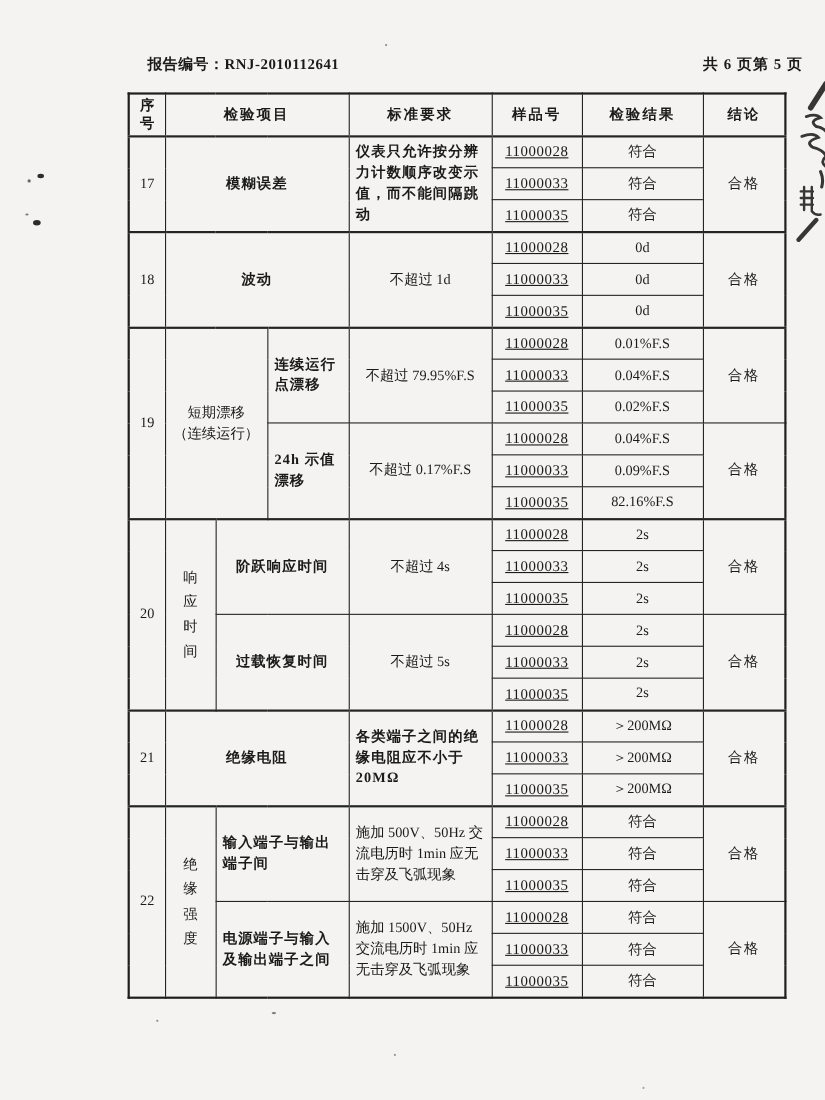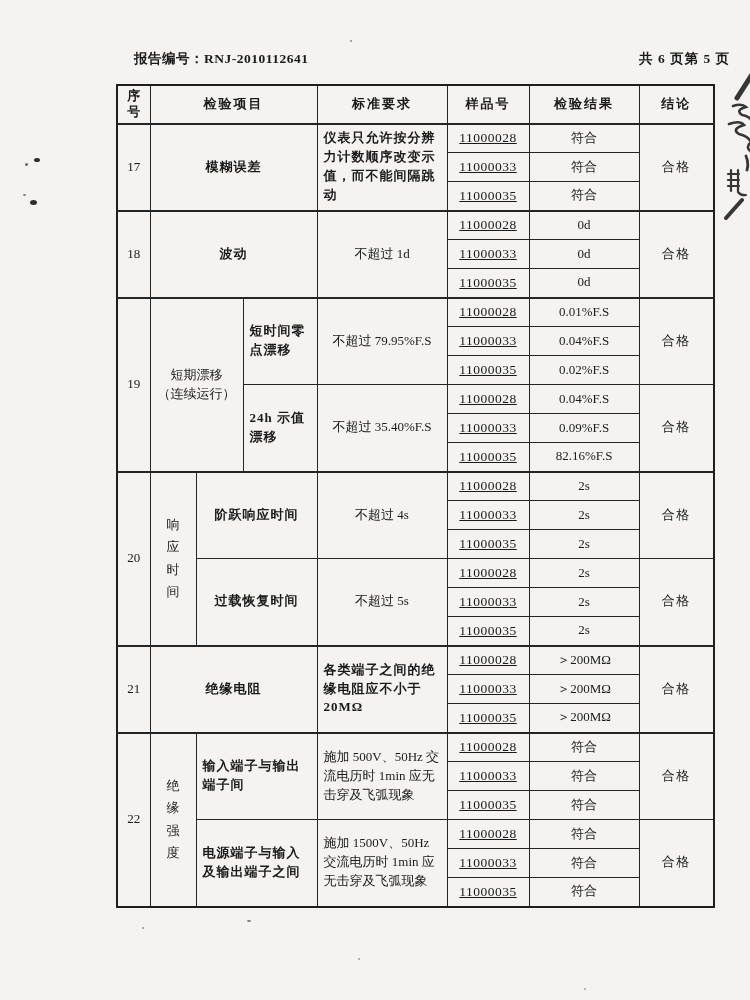--- a/index.html
+++ b/index.html
@@ -90,39 +90,39 @@
     </tr>
     <tr>
       <td class="num">11000035</td>
       <td>0d</td>
     </tr>
 
     <tr class="gtop">
       <td rowspan="6">19</td>
       <td rowspan="6" colspan="2" class="pre">短期漂移
 （连续运行）</td>
-      <td rowspan="3" class="pre left sp">短时间零
+      <td rowspan="3" class="pre left sp">连续运行
 点漂移</td>
       <td rowspan="3">不超过 79.95%F.S</td>
       <td class="num">11000028</td>
       <td>0.01%F.S</td>
       <td rowspan="3" class="concl">合格</td>
     </tr>
     <tr>
       <td class="num">11000033</td>
       <td>0.04%F.S</td>
     </tr>
     <tr>
       <td class="num">11000035</td>
       <td>0.02%F.S</td>
     </tr>
     <tr>
       <td rowspan="3" class="pre left sp">24h 示值
 漂移</td>
-      <td rowspan="3">不超过 35.40%F.S</td>
+      <td rowspan="3">不超过 0.17%F.S</td>
       <td class="num">11000028</td>
       <td>0.04%F.S</td>
       <td rowspan="3" class="concl">合格</td>
     </tr>
     <tr>
       <td class="num">11000033</td>
       <td>0.09%F.S</td>
     </tr>
     <tr>
       <td class="num">11000035</td>

